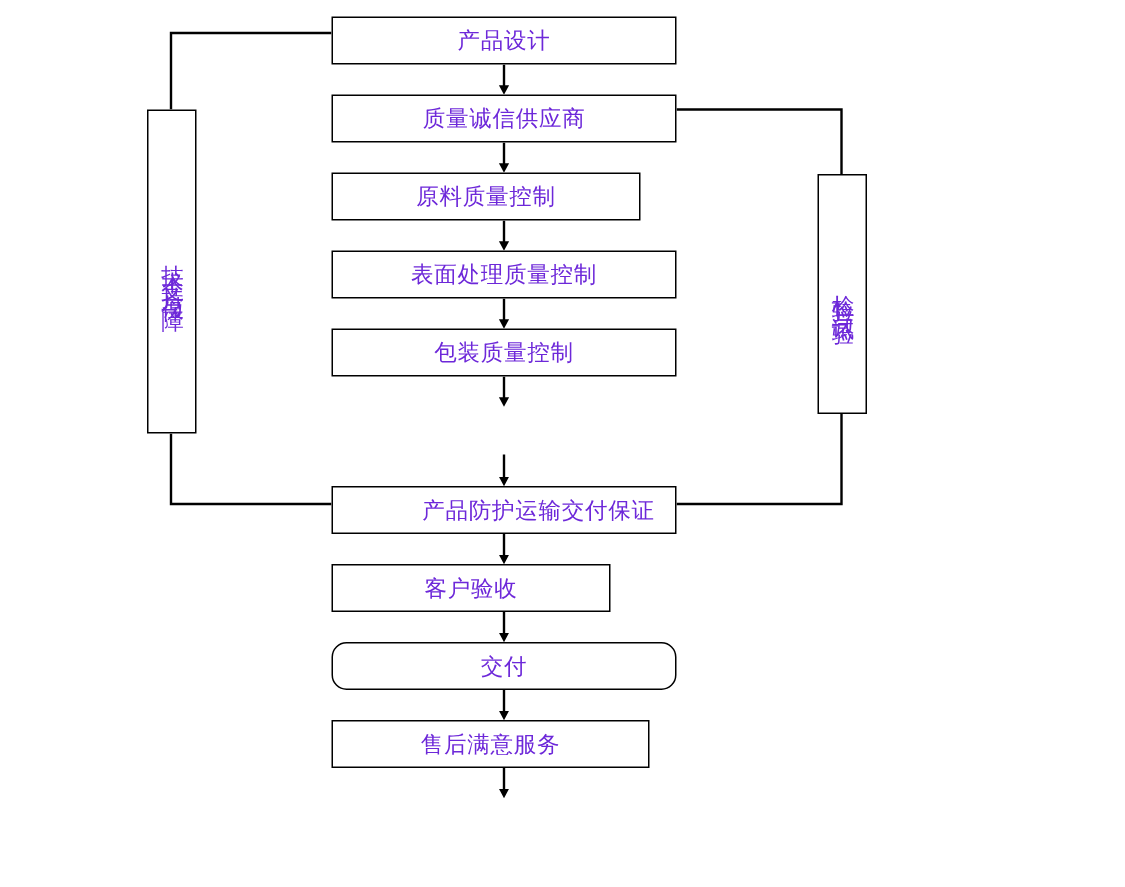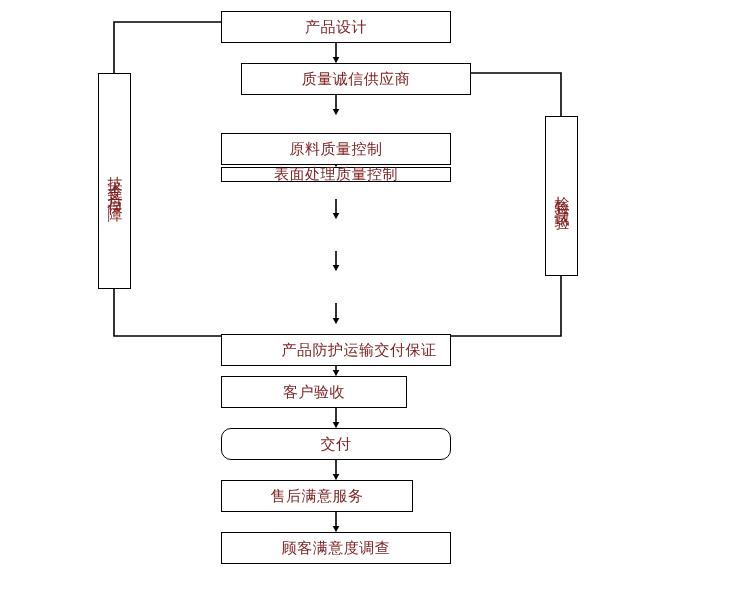--- a/index.html
+++ b/index.html
@@ -30,21 +30,21 @@
     border: 1px solid #000000;
     background: #ffffff;
     display: flex;
     align-items: center;
     justify-content: center;
     z-index: 2;
   }
   .node-label {
     font-size: 15px;
     line-height: 1;
-    color: #7f1d1d;
+    color: #6d28d9;
     letter-spacing: 0.5px;
     white-space: nowrap;
   }
   .node-box.vertical {
     align-items: center;
     justify-content: center;
   }
   .node-box.vertical .node-label {
     writing-mode: vertical-rl;
     text-orientation: upright;
@@ -83,53 +83,53 @@
       <polyline points="114,289 114,336 221,336"></polyline>
       <polyline points="451,73 561,73 561,116"></polyline>
       <polyline points="561,276 561,336 451,336"></polyline>
     </g>
   </svg>
 
   <div class="node-box" style="left:221px; top:11px; width:230px; height:32px;">
     <span class="node-label">产品设计</span>
   </div>
 
-  <div class="node-box" style="left:221px; top:63px; width:230px; height:32px;margin-left:20px;">
+  <div class="node-box" style="left:221px; top:63px; width:230px; height:32px;">
     <span class="node-label">质量诚信供应商</span>
   </div>
 
-  <div class="node-box" style="left:221px; top:115px; width:230px; height:32px;margin-top:18px;">
+  <div class="node-box" style="left:221px; top:115px; width:206px; height:32px;">
     <span class="node-label">原料质量控制</span>
   </div>
 
-  <div class="node-box" style="left:221px; top:167px; width:230px; height:15px;">
+  <div class="node-box" style="left:221px; top:167px; width:230px; height:32px;">
     <span class="node-label">表面处理质量控制</span>
   </div>
 
+  <div class="node-box" style="left:221px; top:219px; width:230px; height:32px;">
+    <span class="node-label">包装质量控制</span>
+  </div>
 
 
-  <div class="node-box" style="left:221px; top:334px; width:230px; height:32px;padding-left:46px;">
+  <div class="node-box" style="left:221px; top:324px; width:230px; height:32px;padding-left:46px;">
     <span class="node-label">产品防护运输交付保证</span>
   </div>
 
   <div class="node-box" style="left:221px; top:376px; width:186px; height:32px;">
     <span class="node-label">客户验收</span>
   </div>
 
   <div class="node-box" style="left:221px; top:428px; width:230px; height:32px;border-radius:10px;">
     <span class="node-label">交付</span>
   </div>
 
-  <div class="node-box" style="left:221px; top:480px; width:192px; height:32px;">
+  <div class="node-box" style="left:221px; top:480px; width:212px; height:32px;">
     <span class="node-label">售后满意服务</span>
   </div>
 
-  <div class="node-box" style="left:221px; top:532px; width:230px; height:32px;">
-    <span class="node-label">顾客满意度调查</span>
-  </div>
 
   <div class="node-box vertical" style="left:98px; top:73px; width:33px; height:216px;">
     <span class="node-label">技术支持与保障</span>
   </div>
 
   <div class="node-box vertical" style="left:545px; top:116px; width:33px; height:160px;">
     <span class="node-label">检验与试验</span>
   </div>
 
 </div>

